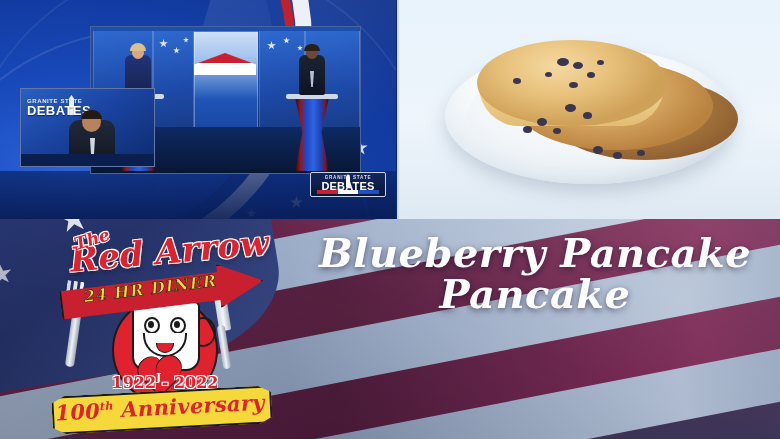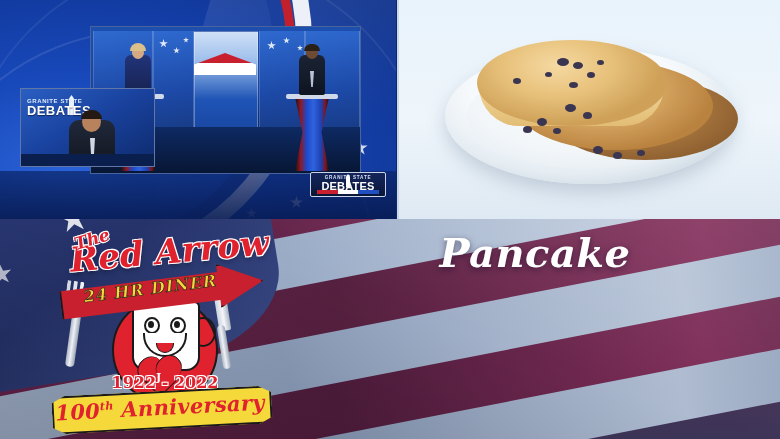--- a/index.html
+++ b/index.html
@@ -299,20 +299,21 @@
 
         <div class="cstar" style="left:120px;top:30px;width:30px;height:30px;"></div>
 
         <div class="cstar" style="left:44px;top:78px;width:22px;height:22px;opacity:.8"></div>
 
       </div>
     </div>
     <div class="band-sheen"></div>
 
     <div class="title">
+      <span class="ln">Blueberry Pancake</span>
       <span class="ln">Pancake</span>
     </div>
 
     <div class="logo">
       <div class="fork-t"></div>
       <div class="fork"></div>
       <div class="knife"></div>
       <div class="knife-h"></div>
 
       <div class="redcircle"></div>

